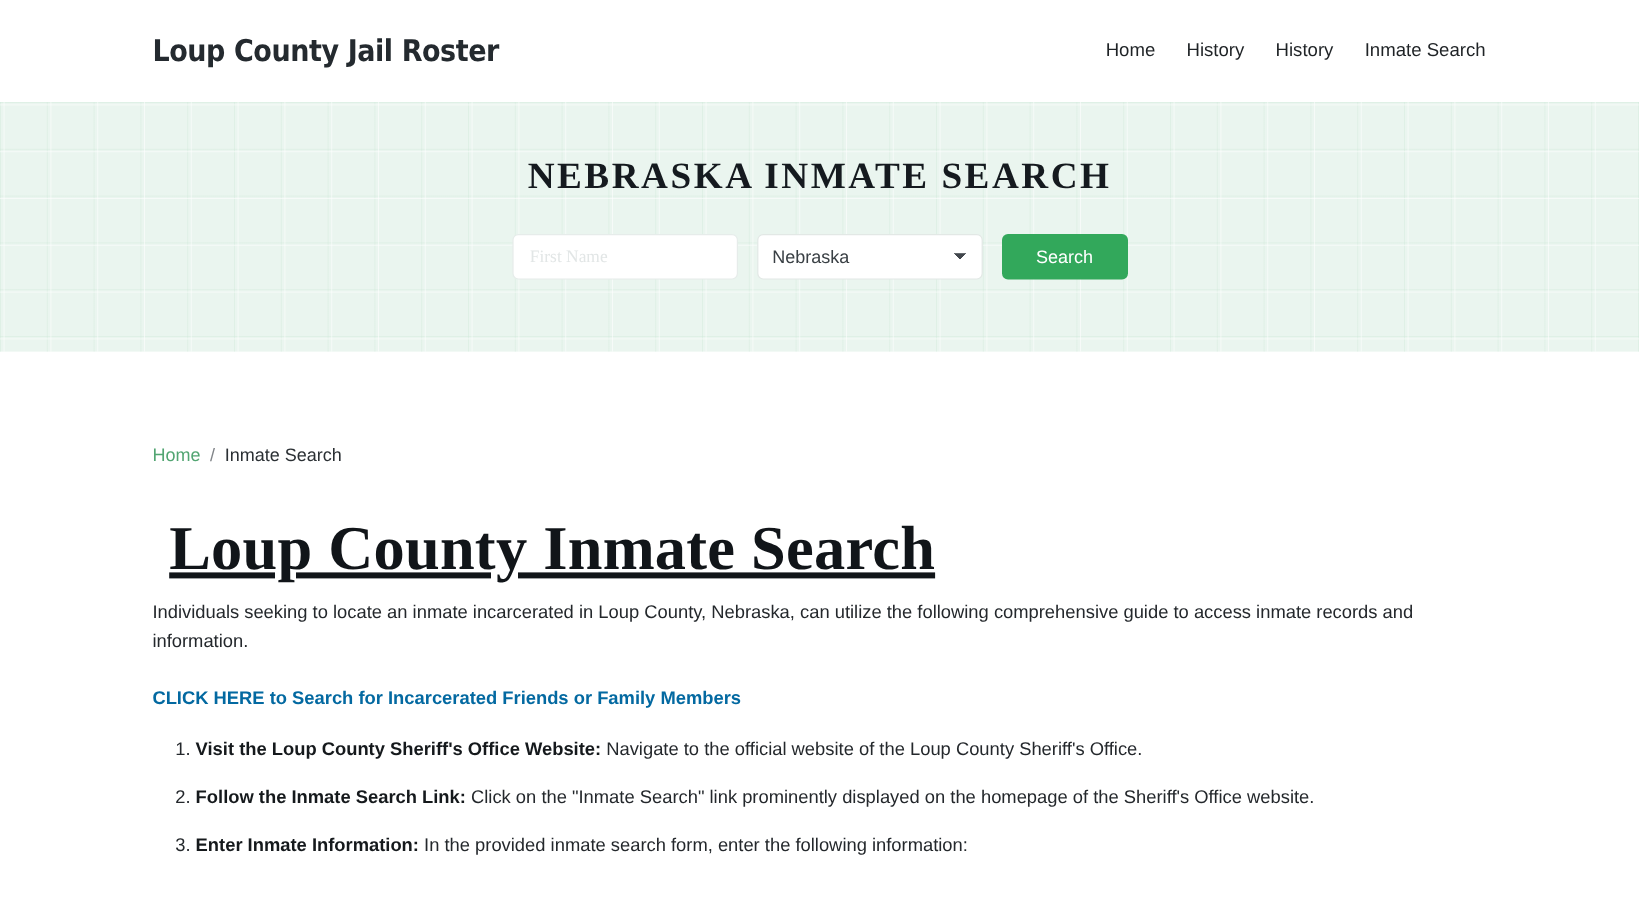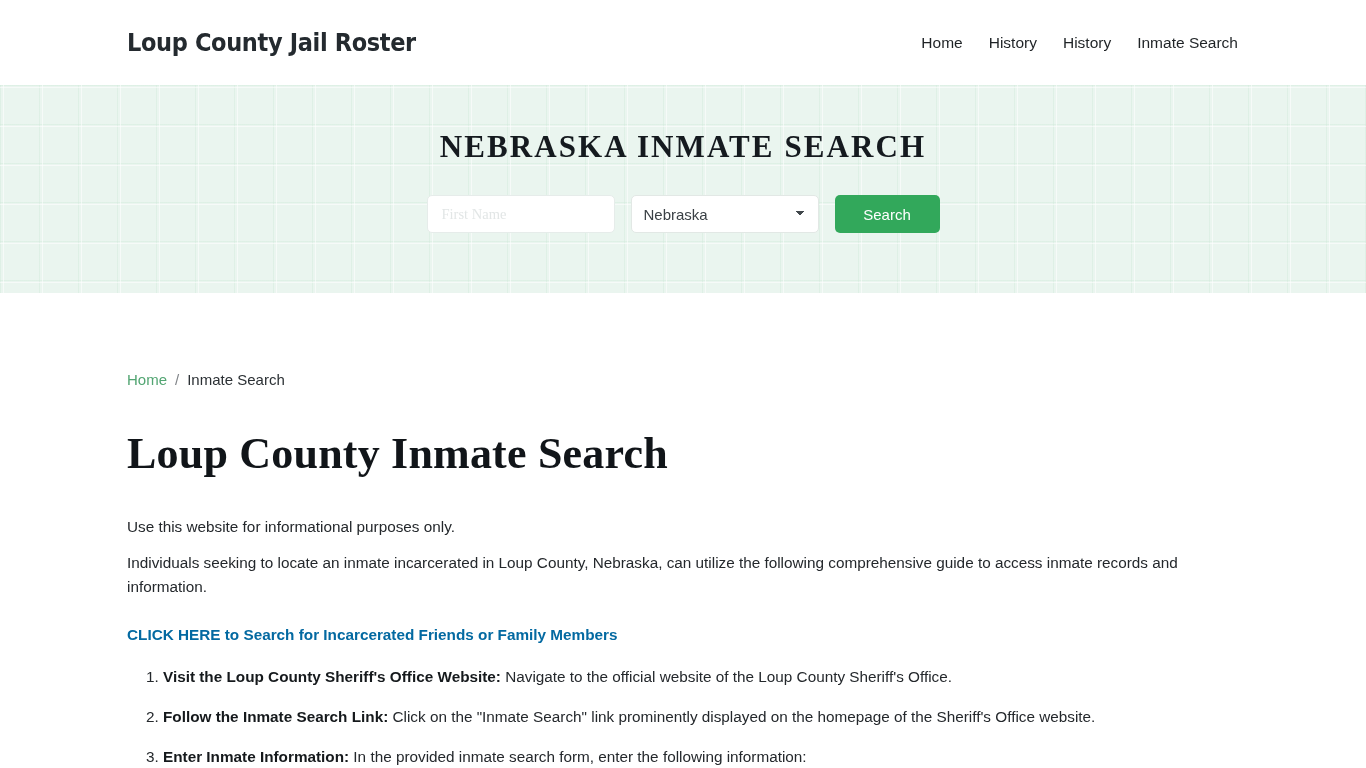--- a/index.html
+++ b/index.html
@@ -137,24 +137,25 @@
     font-size: 15px;
     padding-top: 78px;
   }
   .crumb-link { color: #52a572; text-decoration: none; }
   .crumb-sep  { color: #808488; }
   .crumb-current { color: #2b3034; }
 
   .page-title {
     font-family: "Liberation Serif", "DejaVu Serif", serif;
     font-weight: 700;
-    font-size: 44px;
+    font-size: 52px;
     color: #111519;
-    margin: 40px 0 0 0;
+    margin: 40px 0 0 14px;
     letter-spacing: 0.2px;
+    text-decoration: underline;
   }
 
   .para {
     font-size: 15.3px;
     line-height: 24px;
     color: #24282c;
     margin: 36px 0 0 0;
     max-width: 1085px;
   }
   .para-tight { margin-top: 12px; }
@@ -209,21 +210,20 @@
 <main class="main-content">
 
   <div class="breadcrumb">
     <a class="crumb-link" href="#">Home</a>
     <span class="crumb-sep">/</span>
     <span class="crumb-current">Inmate Search</span>
   </div>
 
   <h2 class="page-title">Loup County Inmate Search</h2>
 
-  <p class="para">Use this website for informational purposes only.</p>
   <p class="para para-tight">Individuals seeking to locate an inmate incarcerated in Loup County, Nebraska, can utilize the following comprehensive guide to access inmate records and information.</p>
 
   <a class="cta-link" href="#">CLICK HERE to Search for Incarcerated Friends or Family Members</a>
 
   <ol class="steps">
     <li>
       <b>Visit the Loup County Sheriff's Office Website:</b><span> Navigate to the official website of the Loup County Sheriff's Office.</span>
     </li>
     <li>
       <b>Follow the Inmate Search Link:</b><span> Click on the "Inmate Search" link prominently displayed on the homepage of the Sheriff's Office website.</span>

